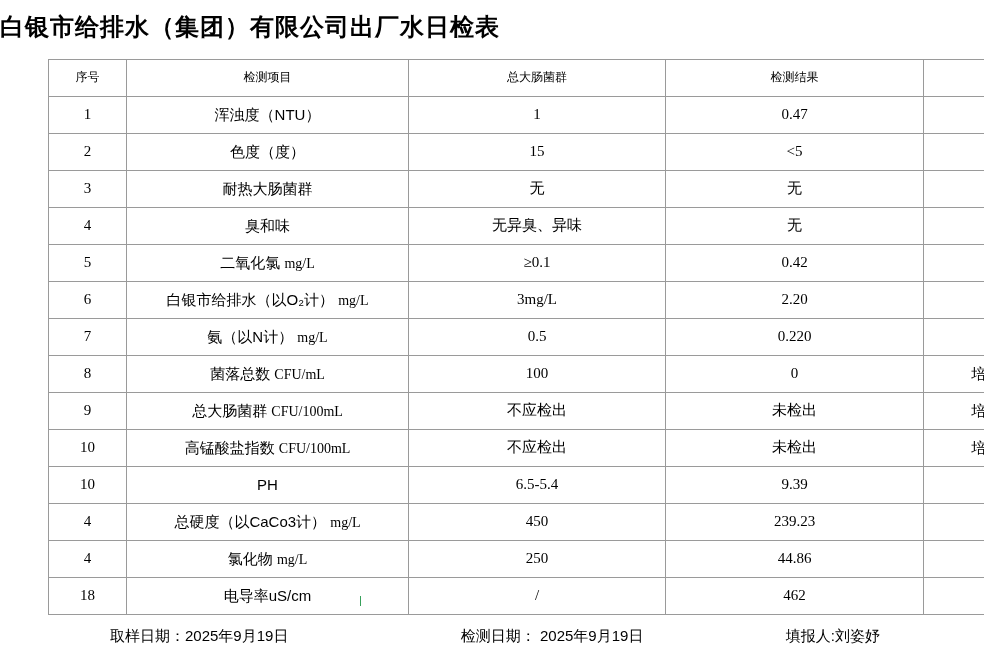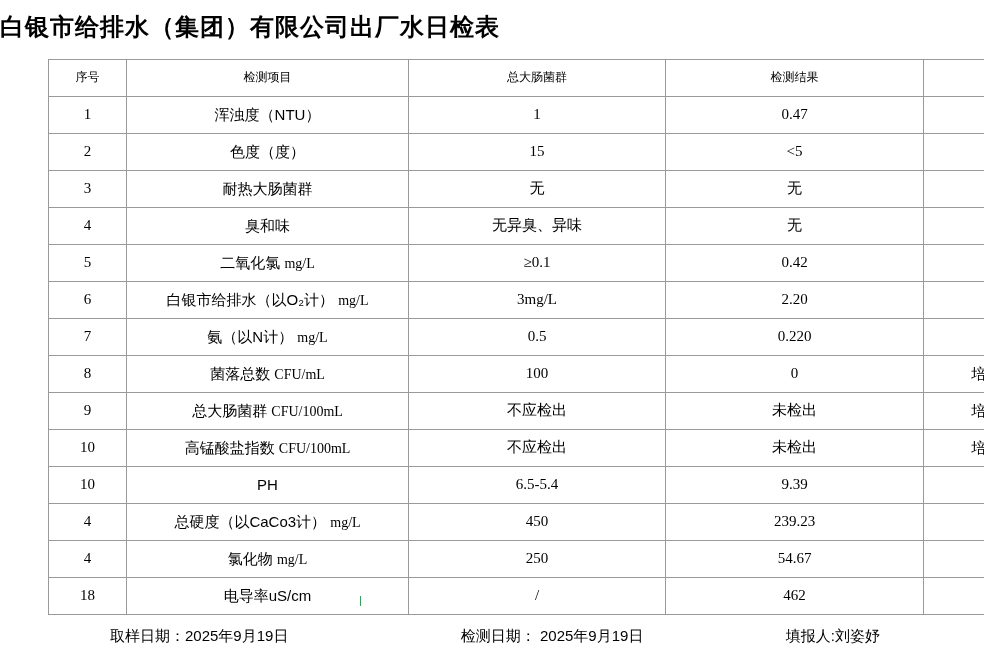--- a/index.html
+++ b/index.html
@@ -204,21 +204,21 @@
             <td class="num">4</td>
             <td class="cell-item"><span>总硬度（以CaCo3计）</span> <span class="unit">mg/L</span></td>
             <td class="mix-unit">450</td>
             <td class="mix-unit">239.23</td>
             <td></td>
           </tr>
           <tr>
             <td class="num">4</td>
             <td class="cell-item"><span>氯化物</span> <span class="unit">mg/L</span></td>
             <td class="mix-unit">250</td>
-            <td class="mix-unit">54.67</td>
+            <td class="mix-unit">44.86</td>
             <td></td>
           </tr>
           <tr>
             <td class="num">18</td>
             <td class="cell-item"><span>电导率uS/cm</span></td>
             <td class="mix-unit">/</td>
             <td class="mix-unit">462</td>
             <td></td>
           </tr>
         </tbody>

